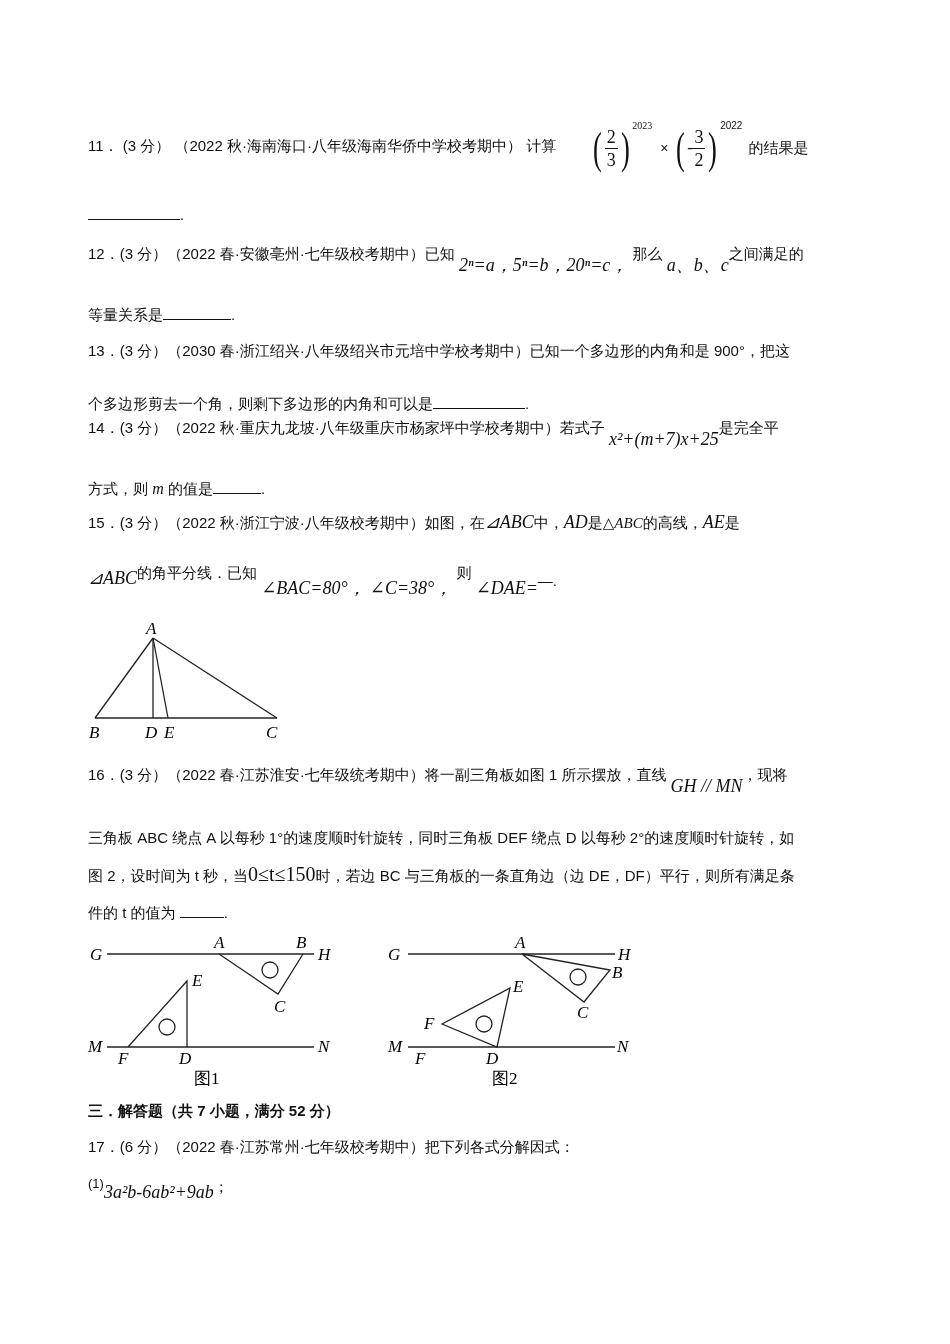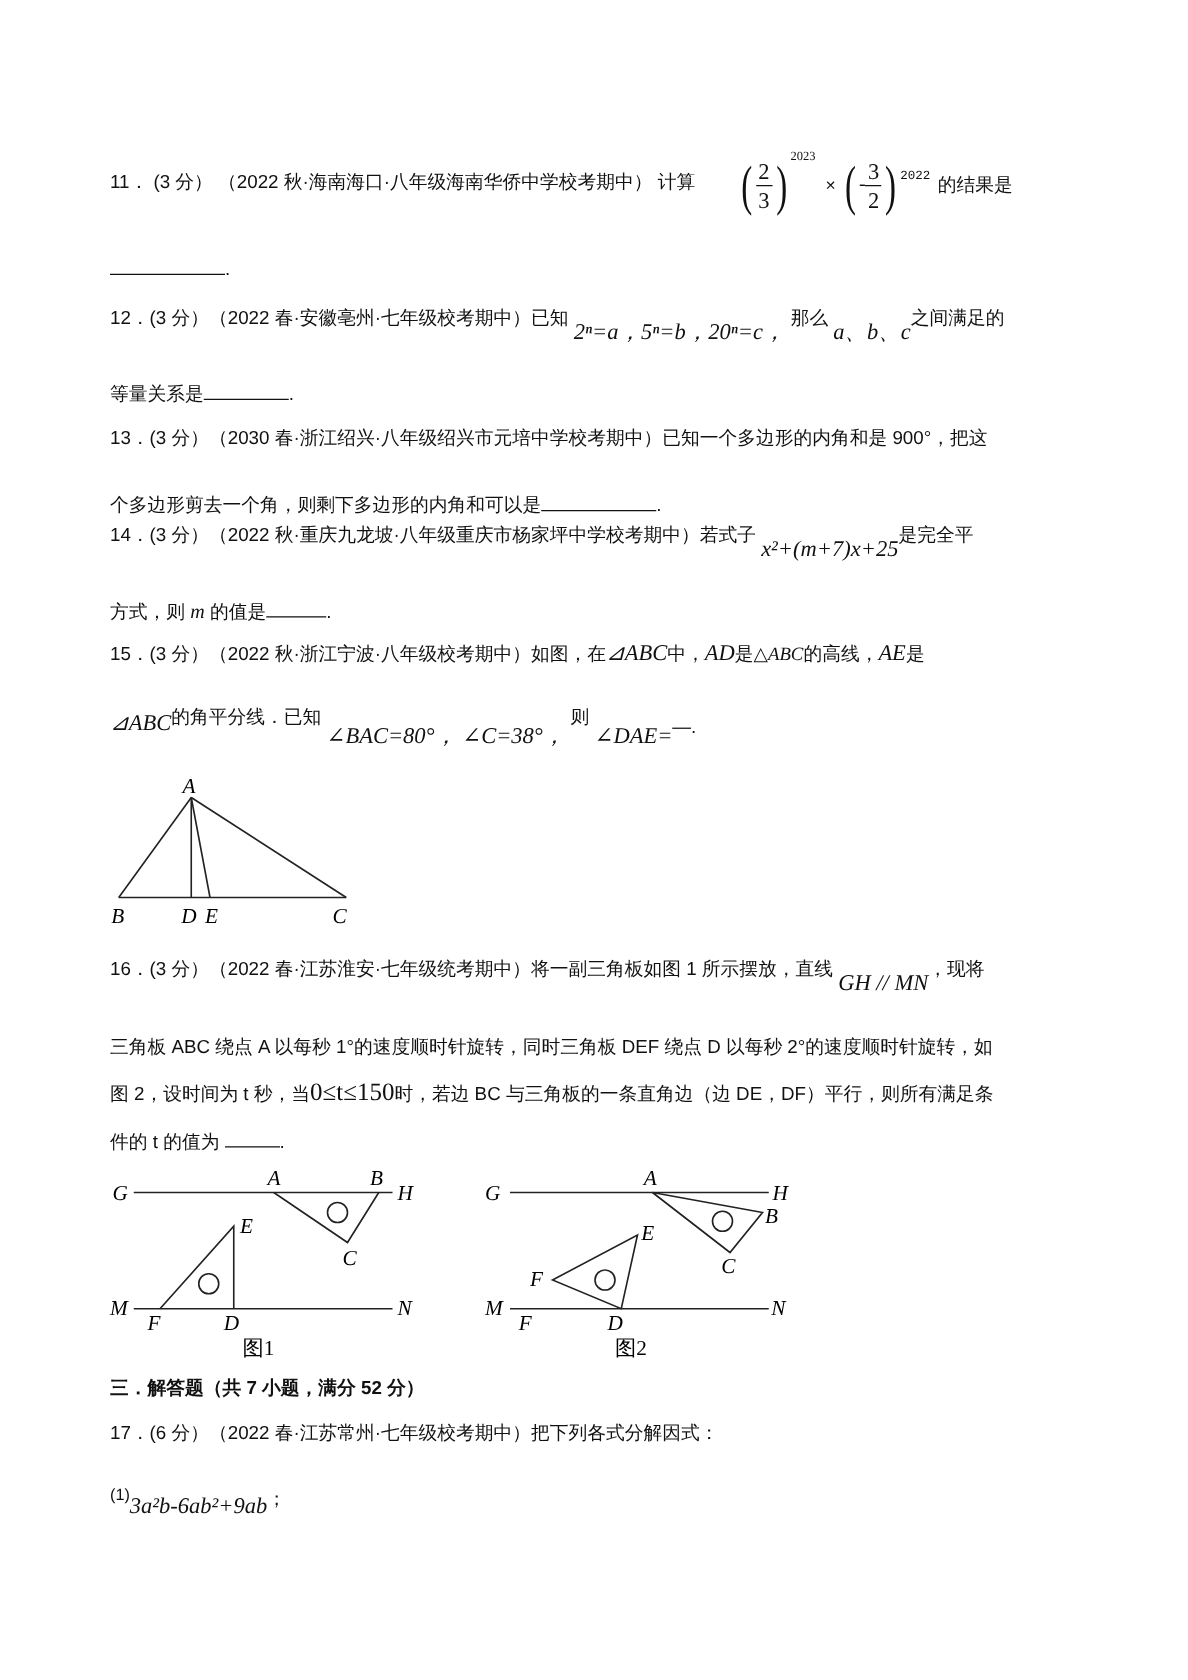--- a/index.html
+++ b/index.html
@@ -40,21 +40,21 @@
   <span class="paren">)</span>
   <sup style="align-self:flex-start; margin-top:2px; font-family:'Liberation Serif',serif;">2023</sup>
   <span style="margin:0 4px 0 8px; font-size:14px;">×</span>
   <span class="paren">(</span>
   <span class="mr" style="font-size:16px;">-</span>
   <span class="frac">
       <span class="num">3</span>
       <span class="den">2</span>
     </span>
   <span class="paren">)</span>
-  <sup style="align-self:flex-start; margin-top:18px; font-family:Liberation Mono, monospace;">2022</sup>
+  <sup style="align-self:flex-start; margin-top:2px; font-family:Liberation Sans, sans-serif;">2022</sup>
   <span style="margin-left:6px; font-size:15px;">的结果是</span>
 </div>
 <div class="line" style="top:205px;">
   <span class="blank" style="width:92px;"></span><span>.</span>
 </div>
 
 <div class="line" style="top:243px;">
   <span>12．</span><span>(3 分）</span><span>（2022 春·安徽亳州·七年级校考期中）</span><span>已知</span>
   <span class="m" style="position:relative; top:12px;">2ⁿ=a，5ⁿ=b，20ⁿ=c，</span>
   <span>那么</span>
@@ -168,15 +168,15 @@
     <text x="237" y="120">N</text>
     <text class="figcap" x="112" y="152" style="font-style:normal;">图2</text>
   </svg>
 </div>
 
 <div class="line bold" style="top:1101px;">三．解答题（共 7 小题，满分 52 分）</div>
 
 <div class="line" style="top:1137px;text-align:right;">
   <span>17．</span><span>(6 分）</span><span>（2022 春·江苏常州·七年级校考期中）</span><span>把下列各式分解因式：</span>
 </div>
-<div class="line" style="top:1176px;margin-top:12px;">
+<div class="line" style="top:1176px;">
   <span style="font-size:13px; position:relative; top:-4px;">(1)</span><span class="m" style="position:relative; top:6px;">3a²b-6ab²+9ab</span><span>；</span>
 </div>
 
 </body></html>

